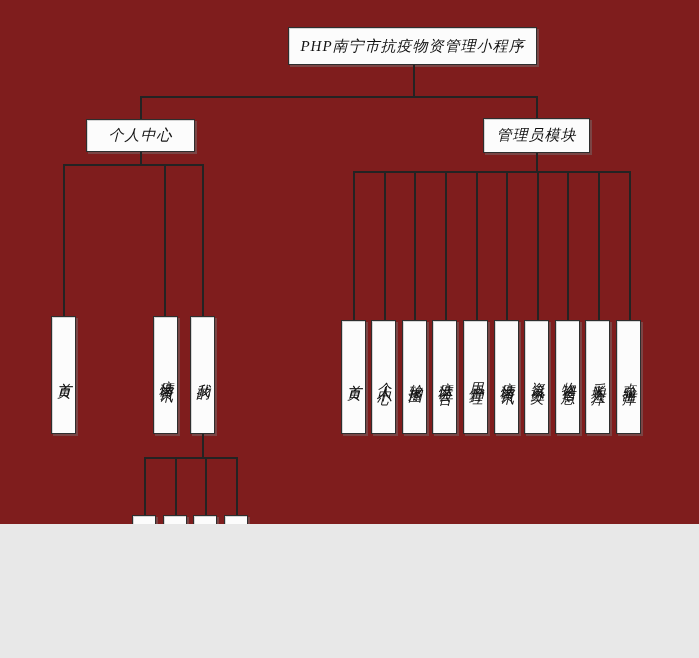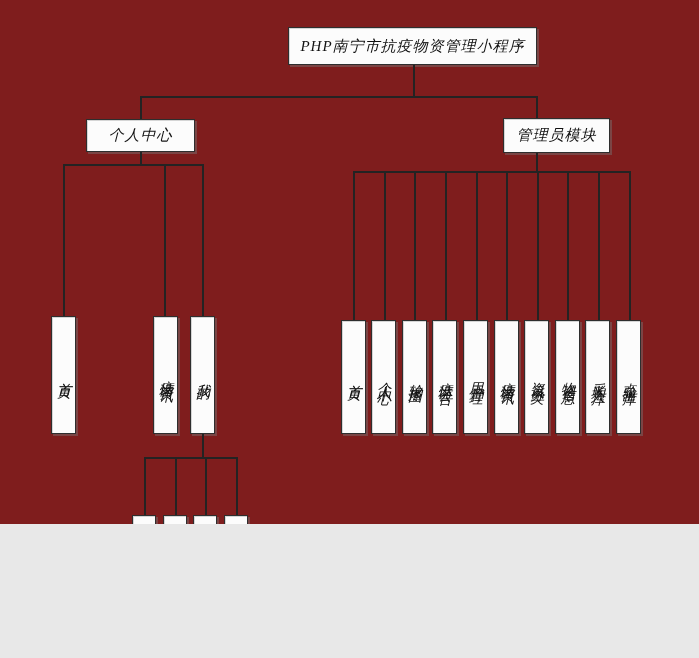--- a/index.html
+++ b/index.html
@@ -83,21 +83,21 @@
   <div class="line vline" style="left:144px;top:457px;height:58px;"></div>
   <div class="line vline" style="left:175px;top:457px;height:58px;"></div>
   <div class="line vline" style="left:205px;top:457px;height:58px;"></div>
   <div class="line vline" style="left:236px;top:457px;height:58px;"></div>
 
   <div class="node v-node" style="left:132px;top:515px;width:24px;height:118px;">个人中心</div>
   <div class="node v-node" style="left:163px;top:515px;width:24px;height:118px;">物资信息</div>
   <div class="node v-node" style="left:193px;top:515px;width:24px;height:118px;">采购入库</div>
   <div class="node v-node" style="left:224px;top:515px;width:24px;height:118px;">点验出库</div>
 
-  <div class="node h-node" style="left:483px;top:118px;width:107px;height:35px;margin-left:20px;">管理员模块</div>
+  <div class="node h-node" style="left:483px;top:118px;width:107px;height:35px;">管理员模块</div>
 
   <div class="line vline" style="left:536px;top:153px;height:18px;"></div>
   <div class="line hline" style="left:353px;top:171px;width:277px;"></div>
   <div class="line vline" style="left:353px;top:171px;height:149px;"></div>
   <div class="line vline" style="left:384px;top:171px;height:149px;"></div>
   <div class="line vline" style="left:414px;top:171px;height:149px;"></div>
   <div class="line vline" style="left:445px;top:171px;height:149px;"></div>
   <div class="line vline" style="left:476px;top:171px;height:149px;"></div>
   <div class="line vline" style="left:506px;top:171px;height:149px;"></div>
   <div class="line vline" style="left:537px;top:171px;height:149px;"></div>

